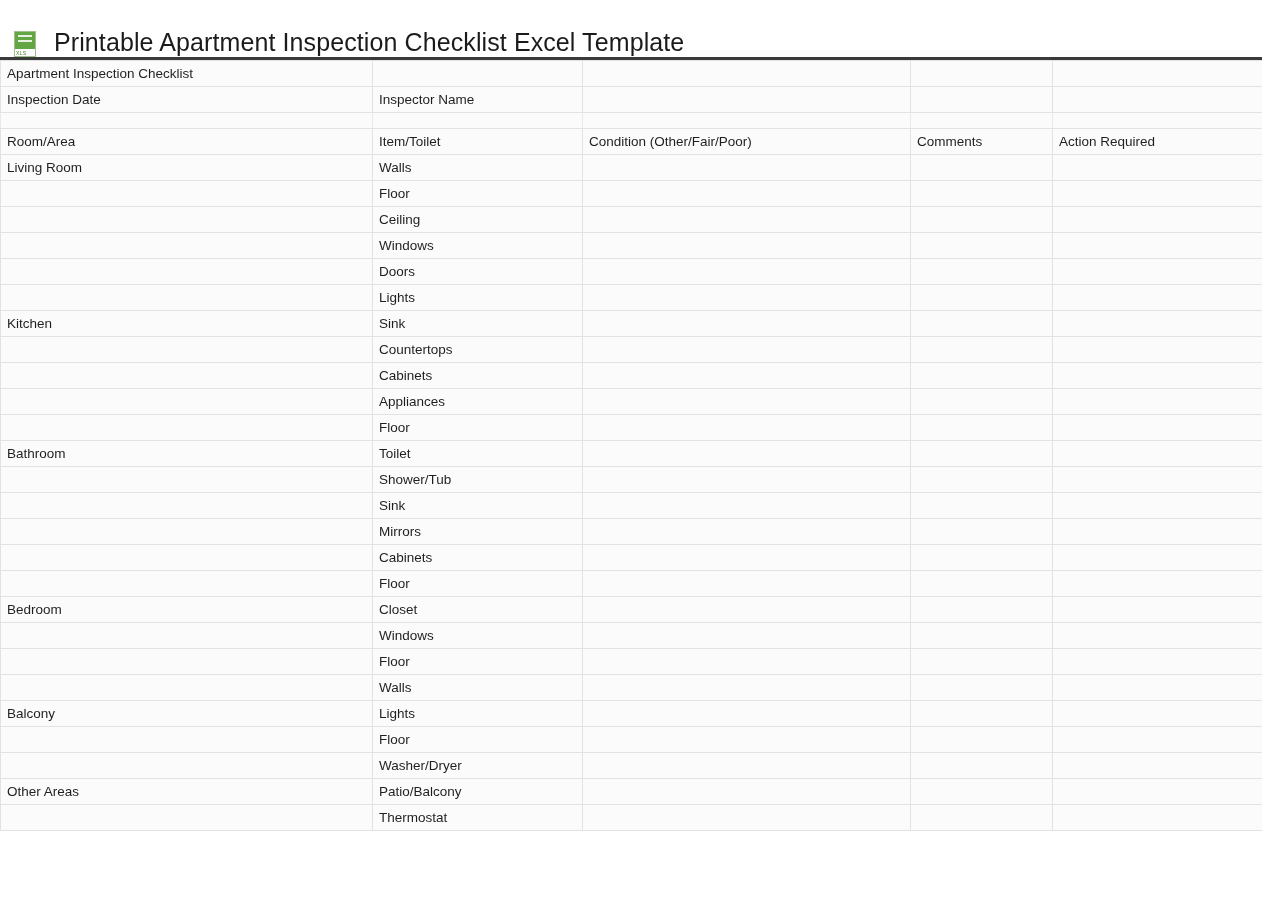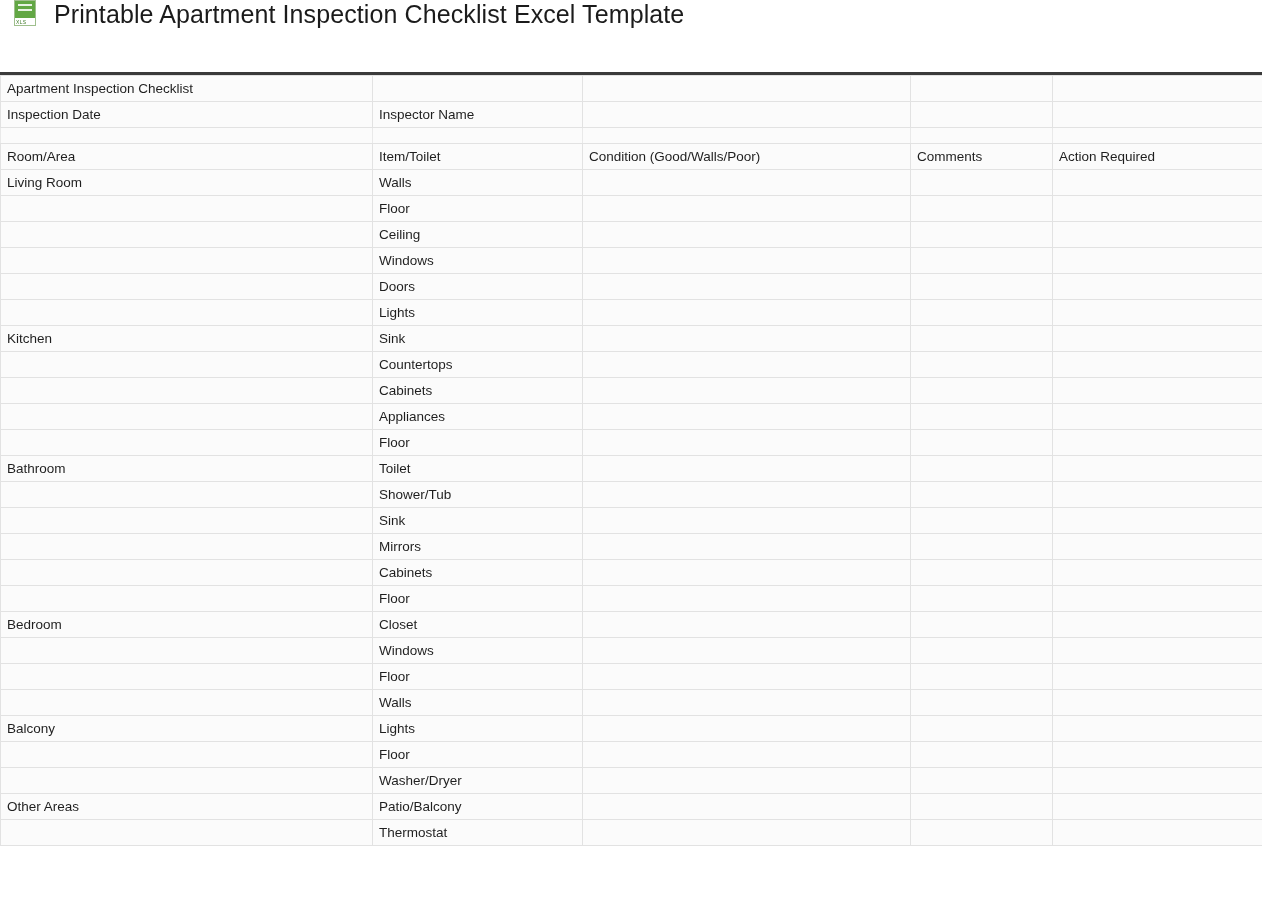--- a/index.html
+++ b/index.html
@@ -13,22 +13,22 @@
     font-family: "Liberation Sans", sans-serif;
     color: #1a1a1a;
   }
   .page {
     width: 1262px;
     position: relative;
   }
   
   .doc-header {
     display: flex;
-    align-items: flex-start;
-    height: 72px;
+    align-items: flex-end;
+    height: 57px;
     padding-left: 14px;
     box-sizing: border-box;
   }
   .file-icon {
     width: 22px;
     height: 26px;
     position: relative;
     flex: 0 0 auto;
     margin-right: 18px;
   }
@@ -172,21 +172,21 @@
           <tr class="spacer-row">
             <td>&nbsp;</td>
             <td>&nbsp;</td>
             <td>&nbsp;</td>
             <td>&nbsp;</td>
             <td>&nbsp;</td>
           </tr>
           <tr>
             <td class="first-col">Room/Area</td>
             <td>Item/Toilet</td>
-            <td>Condition (Good/Walls/Poor)</td>
+            <td>Condition (Other/Fair/Poor)</td>
             <td>Comments</td>
             <td>Action Required</td>
           </tr>
           <tr>
             <td class="first-col">Living Room</td>
             <td>Walls</td>
             <td class="blank-cell">&nbsp;</td>
             <td class="blank-cell">&nbsp;</td>
             <td class="blank-cell">&nbsp;</td>
           </tr>

